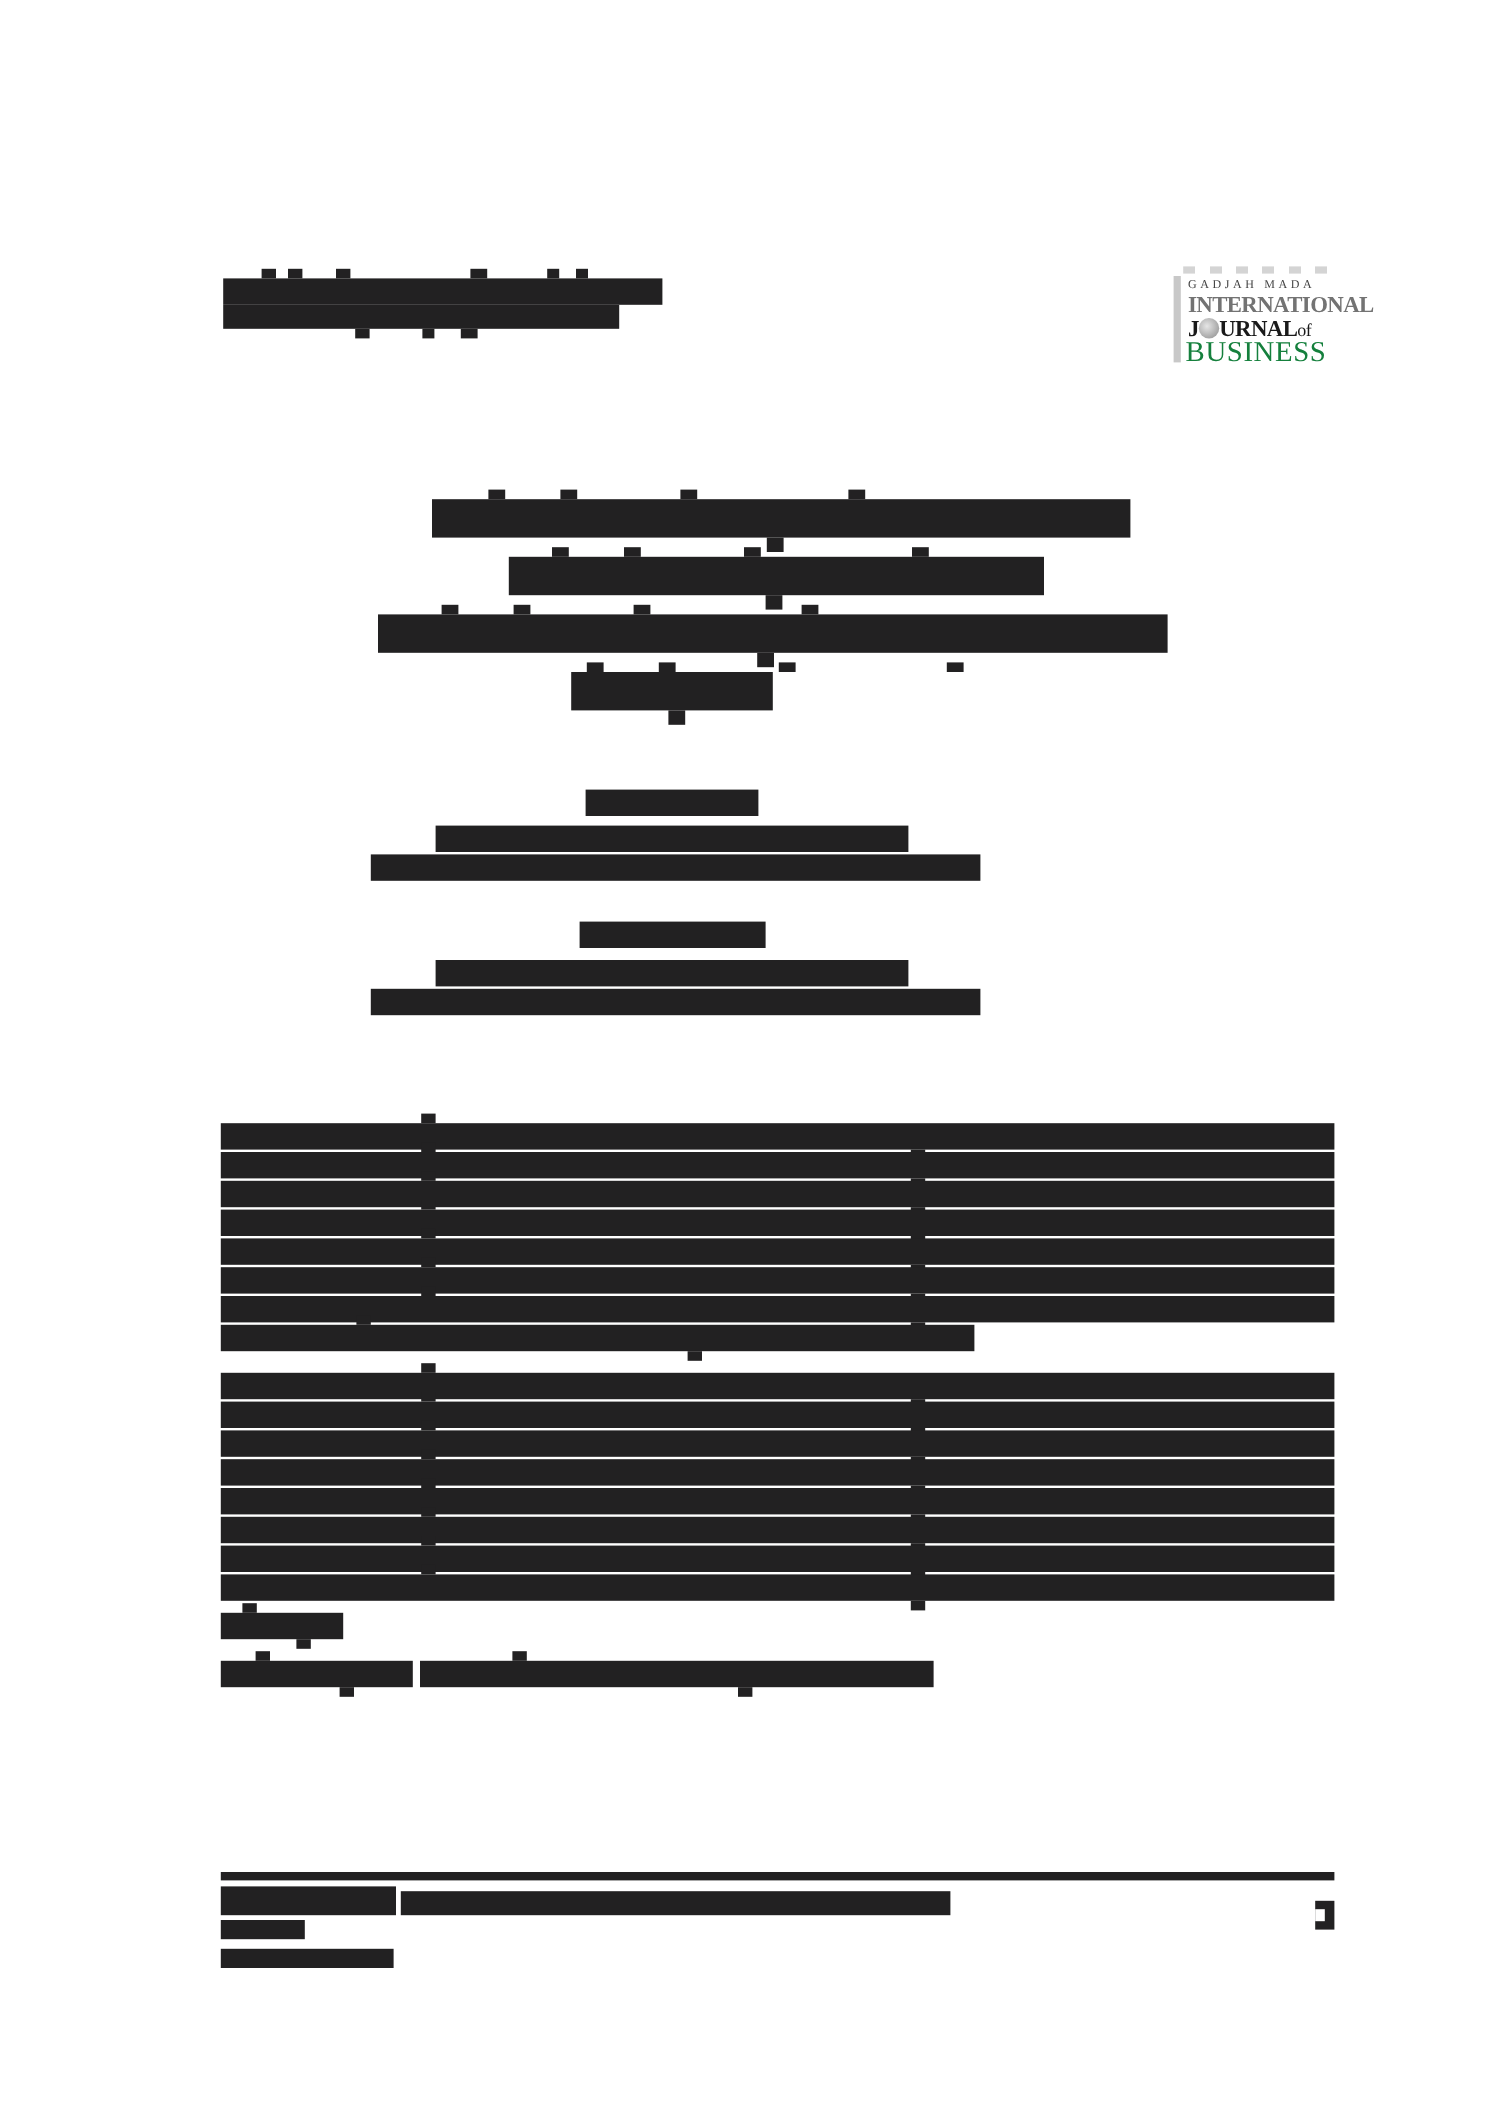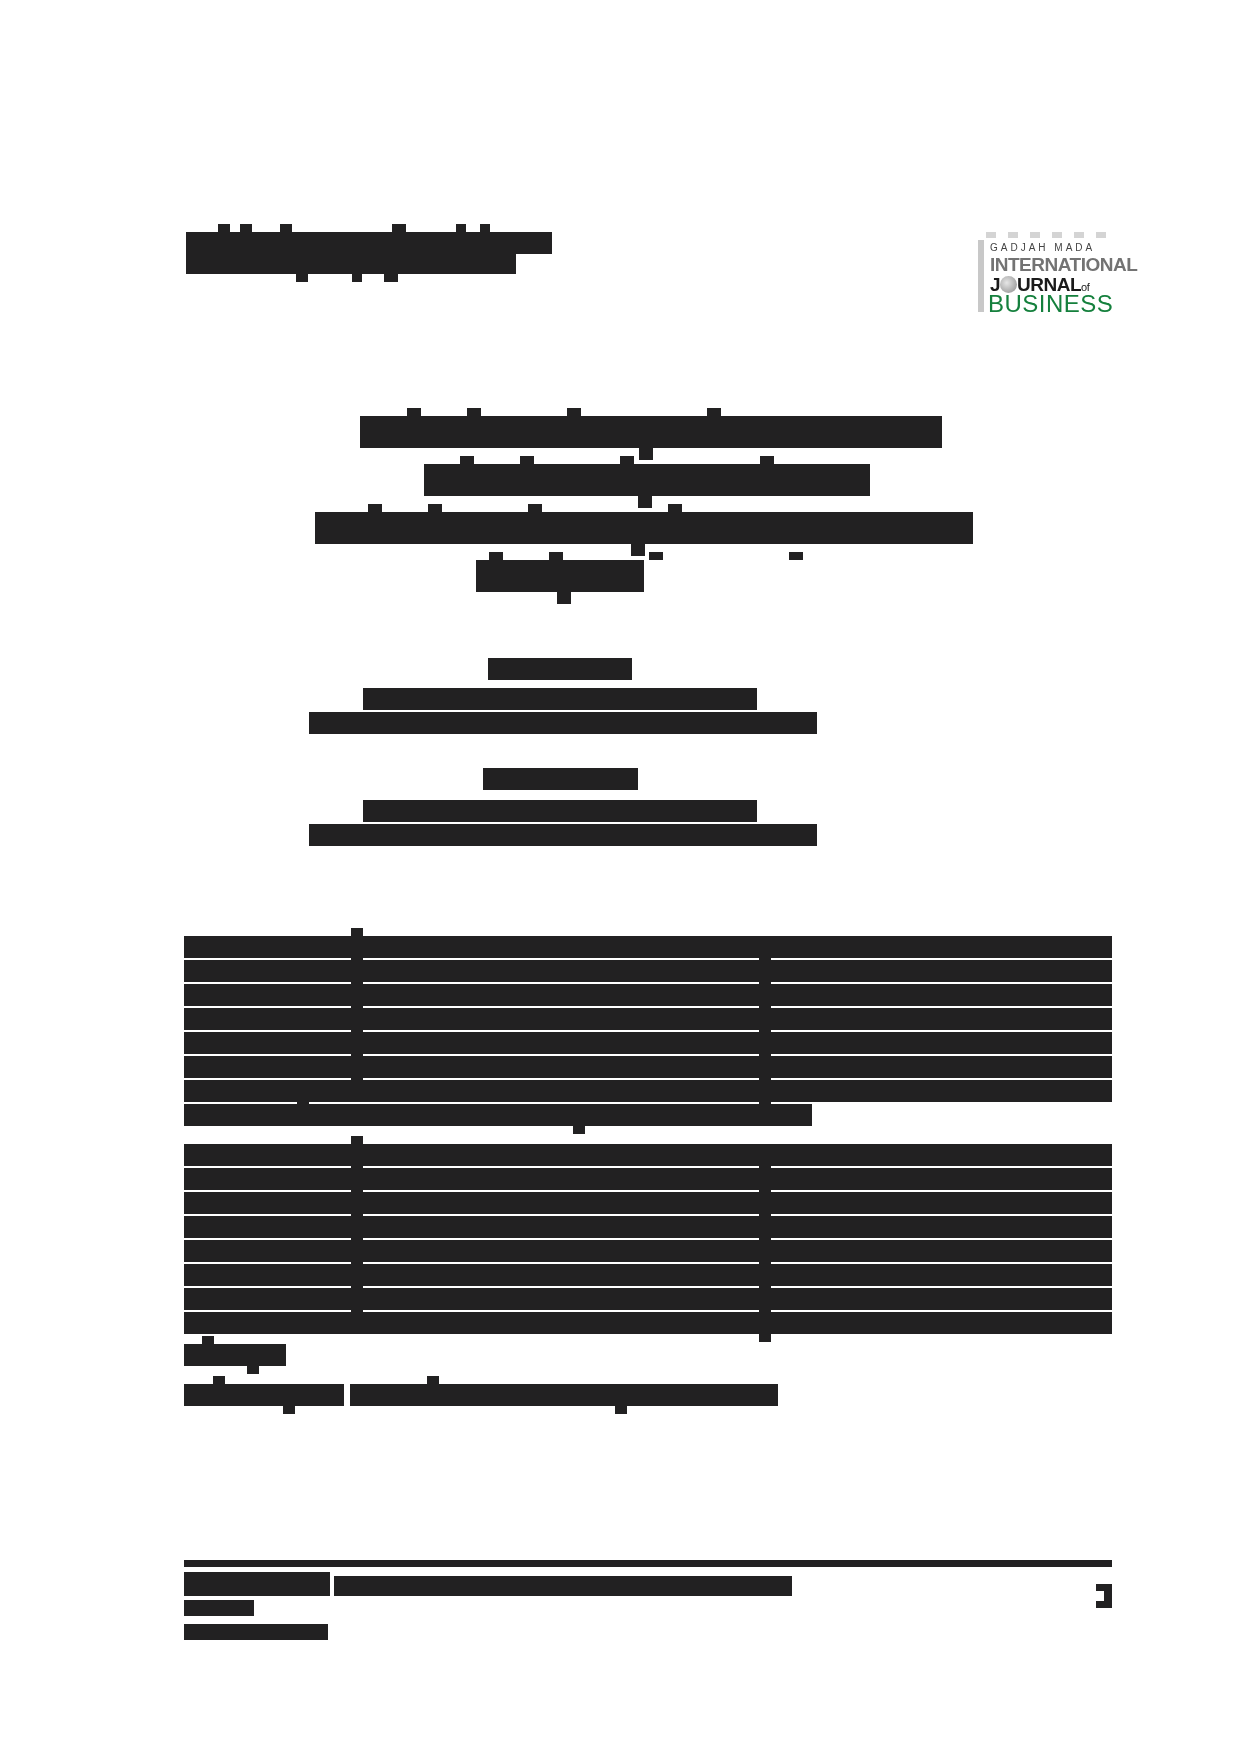--- a/index.html
+++ b/index.html
@@ -9,28 +9,28 @@
   
   .line::before, .line::after { content:""; position:absolute; background:#222122; width:12px; height:8px; }
   .line::before { top:-8px; left:18%; }
   .line::after { bottom:-8px; left:62%; }
   .title-line { position:absolute; height:32px; background:#222122; }
   .title-line::before, .title-line::after { content:""; position:absolute; background:#222122; width:14px; height:8px; }
   .title-line::before { top:-8px; left:8%; box-shadow: 60px 0 0 #222122, 160px 0 0 #222122, 300px 0 0 #222122; }
   .title-line::after { bottom:-12px; left:48%; height:12px; }
 
   
-  .logo { position:absolute; left:978px; top:232px; width:140px; height:84px; }
+  .logo { position:absolute; left:978px; top:222px; width:140px; height:84px;font-family:Liberation Serif, serif; }
   .logo .bar { position:absolute; left:0; top:8px; width:6px; height:72px; background:#c8c8c8; }
   .logo .top-blocks { position:absolute; left:8px; top:0; width:132px; height:6px;
       background:repeating-linear-gradient(90deg,#d4d4d4 0 10px,transparent 10px 22px); }
   .logo .gm { position:absolute; left:12px; top:10px; font-size:10px; letter-spacing:3px; color:#444; }
   .logo .intl { position:absolute; left:12px; top:22px; font-size:19px; font-weight:bold; color:#737373; letter-spacing:-0.5px; }
   .logo .journal { position:absolute; left:12px; top:42px; font-size:19px; font-weight:bold; color:#1a1a1a; letter-spacing:-0.5px; }
-  .logo .journal .of { font-size:11px; font-weight:normal; }
+  .logo .journal .of { font-size:15px; font-weight:normal; }
   .logo .globe { display:inline-block; width:17px; height:17px; border-radius:50%; background:radial-gradient(circle at 40% 40%,#e6e6e6,#8a8a8a); vertical-align:-2px; }
   .logo .business { position:absolute; left:10px; top:60px; font-size:24px; color:#15803d; letter-spacing:0.5px; line-height:24px; }
   .rule { position:absolute; left:184px; top:1560px; width:928px; height:7px; background:#222122; }
   .pagenum { position:absolute; left:1096px; top:1584px; width:16px; height:24px; background:#222122; }
   .pagenum::after { content:""; position:absolute; left:0; top:7px; width:8px; height:10px; background:#fff; }
   .sr { position:absolute; width:1px; height:1px; overflow:hidden; clip:rect(0 0 0 0); }
 </style>
 </head>
 <body>
 

